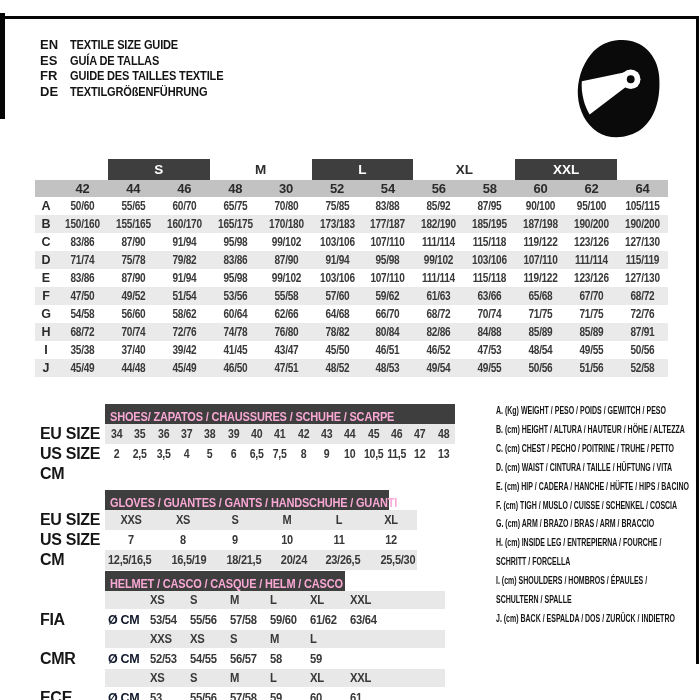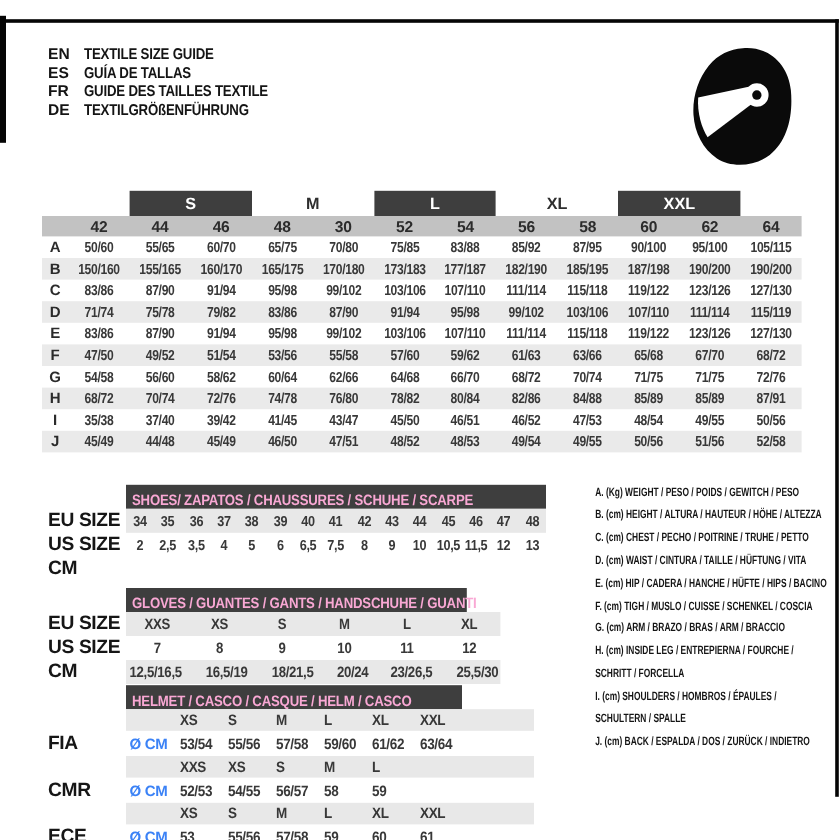--- a/index.html
+++ b/index.html
@@ -53,21 +53,21 @@
     letter-spacing:-0.3px;transform:scaleX(.88);}
   .gloves .st-c{font-size:12.5px;}
 
   
   .helmet-table{position:absolute;left:40px;top:558px;}
   .hm-row{display:flex;align-items:center;height:18px;}
   .hm-row.tall{height:21px;}
   .hm-area{display:flex;align-items:center;height:100%;width:340px;}
   .hm-area.gray{background:#e8e8e8;}
   .hm-unit{width:45px;box-sizing:border-box;padding-left:3px;font-weight:bold;font-size:12.5px;
-    color:#3b82f6;letter-spacing:-0.3px;white-space:nowrap;}
+    color:#0f172a;letter-spacing:-0.3px;white-space:nowrap;}
   .hm-c{width:40px;font-weight:bold;font-size:12.5px;color:#383838;letter-spacing:-0.3px;
     transform:scaleX(.9);transform-origin:0 50%;white-space:nowrap;}
 
   
   .legend{position:absolute;left:496px;top:389px;width:220px;}
   .leg-line{font-weight:bold;font-size:10px;line-height:18.9px;color:#151515;
     white-space:nowrap;transform:scaleX(.7);transform-origin:0 50%;}
 </style>
 </head>
 <body>
@@ -372,21 +372,21 @@
           <div class="st-c">18/21,5</div>
           <div class="st-c">20/24</div>
           <div class="st-c">23/26,5</div>
           <div class="st-c">25,5/30</div>
         </div>
       </div>
     </div>
   <div class="helmet-table" id="helmet-table">
       <div class="st-row">
         <div class="st-lab"></div>
-        <div class="st-band" style="width: 280px;">
+        <div class="st-band" style="width: 240px;">
           <span>HELMET / CASCO / CASQUE / HELM / CASCO</span>
         </div>
       </div>
       <div class="hm-row">
         <div class="st-lab"></div>
         <div class="hm-area gray">
           <div class="hm-unit"></div>
           <div class="hm-c">XS</div>
           <div class="hm-c">S</div>
           <div class="hm-c">M</div>

